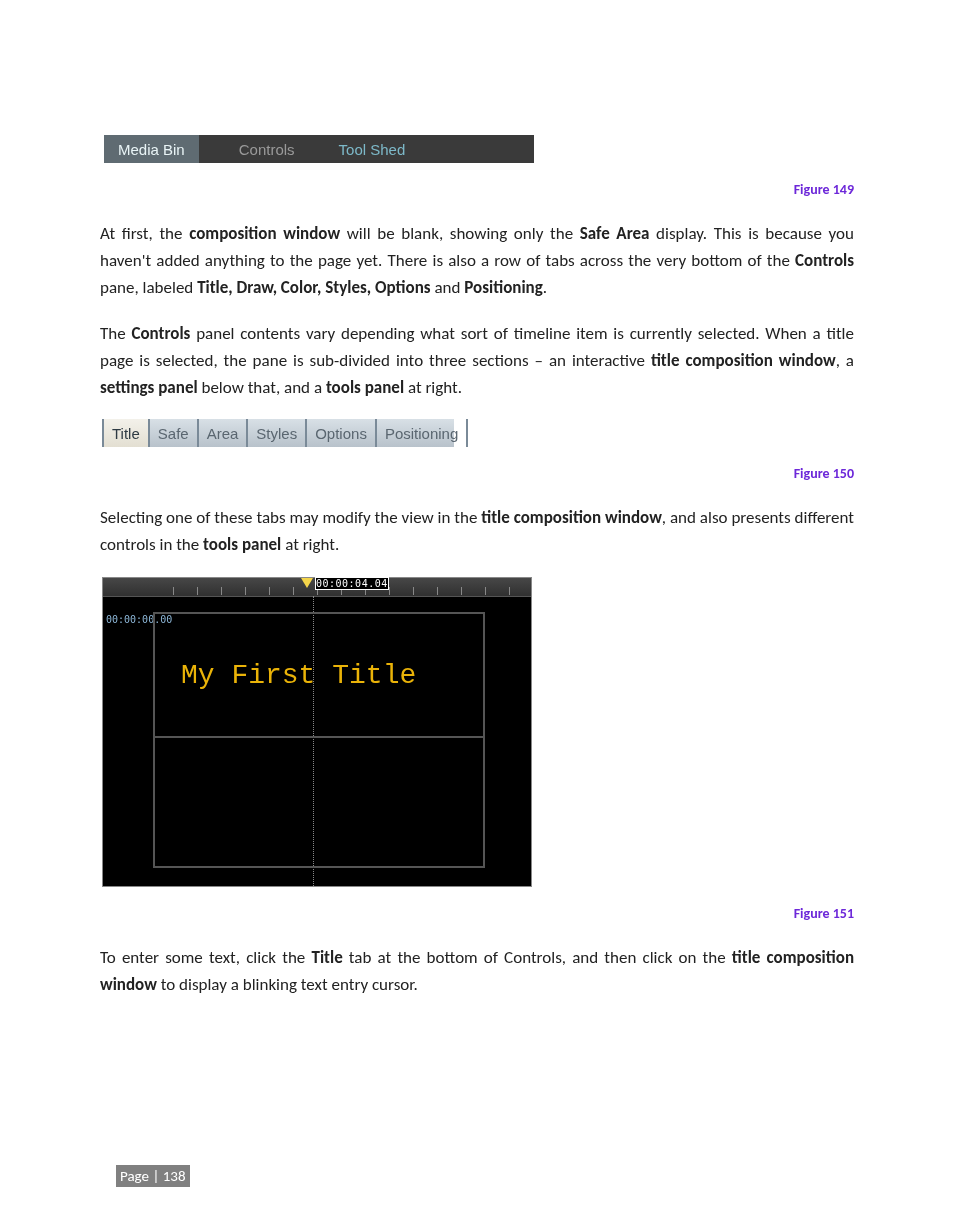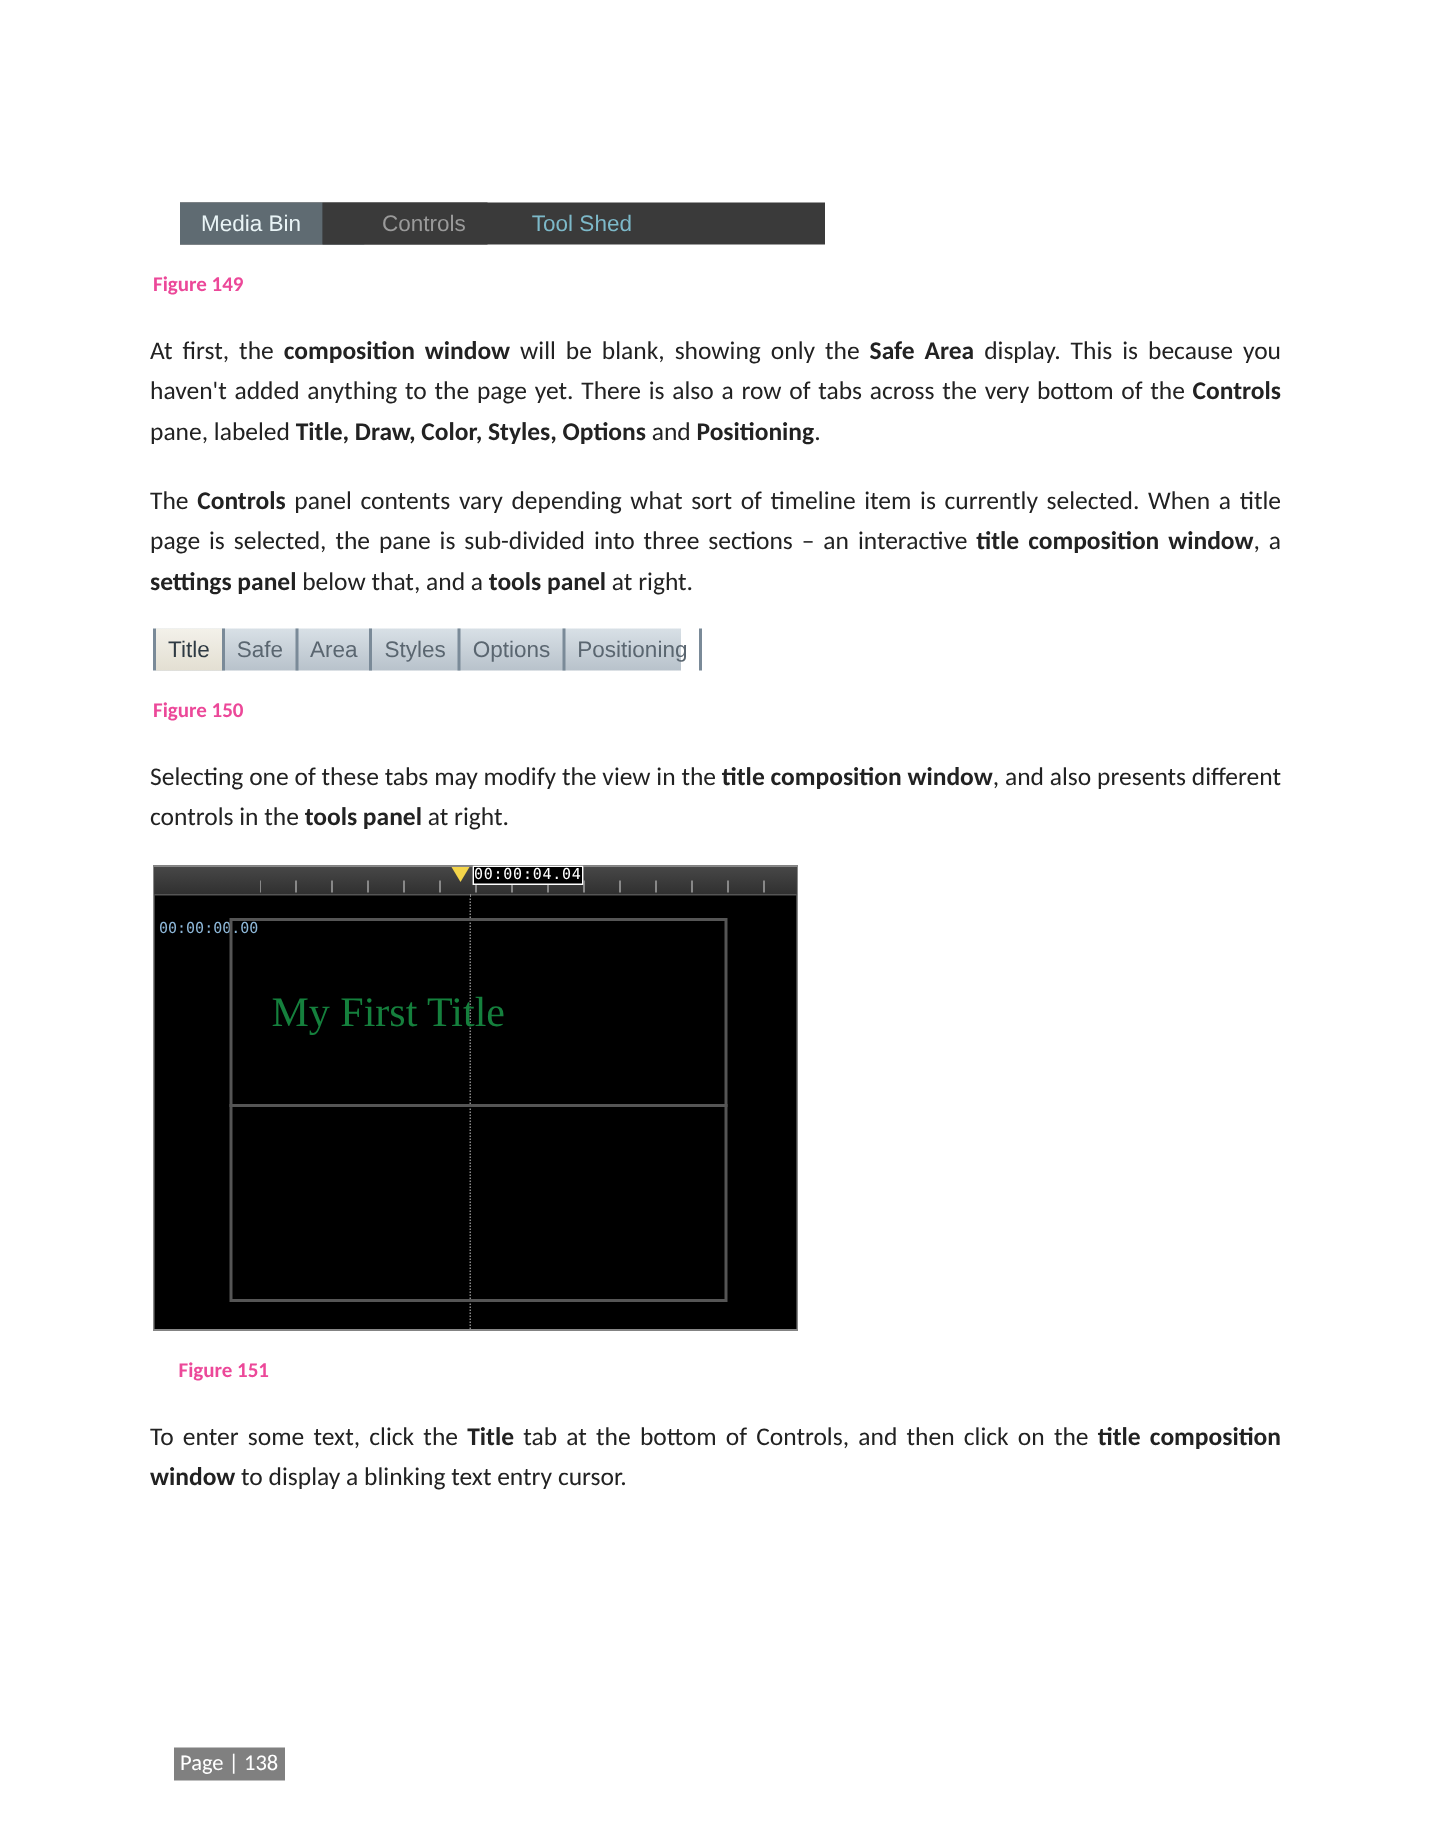--- a/index.html
+++ b/index.html
@@ -15,21 +15,21 @@
     box-sizing: border-box;
     padding: 135px 100px 30px 100px;
     position: relative;
   }
   
   .fig149 {
     width: 430px;
     height: 28px;
     display: flex;
     background: #3a3a3a;
-    margin-left: 20px;
+    margin-left: 4px;
   }
   .fig149 .tab {
     height: 100%;
     display: flex;
     align-items: center;
     padding: 0 14px;
     font-size: 15px;
     color: #c8c8c8;
     font-family: "Segoe UI", Arial, sans-serif;
     position: relative;
@@ -49,24 +49,25 @@
   .fig149 .tab.controls {
     padding-left: 40px;
     color: #9a9a9a;
     background: #3a3a3a;
   }
   .fig149 .tab.tool {
     color: #7db9c9;
     padding-left: 30px;
   }
   .fig-label {
-    color: #ec4899;
+    color: #6d28d9;
     font-size: 14px;
     margin: 18px 0 22px 2px;
     font-weight: bold;
+    text-align: right;
   }
   .fig-label.small { font-size: 14px; }
   .para {
     font-size: 17px;
     line-height: 1.6;
     text-align: justify;
     margin: 0 0 18px 0;
   }
   .para b { font-weight: bold; }
 
@@ -157,22 +158,22 @@
     position: absolute;
     left: 210px;
     top: 18px;
     bottom: 0;
     width: 0;
     border-left: 1px dotted #888;
   }
   .fig151 .title-text {
     position: absolute;
     left: 78px; top: 82px;
-    color: #15803d;
-    font-family: Liberation Serif, serif;
+    color: #eab308;
+    font-family: Liberation Mono, monospace;
     font-size: 28px;
   }
 
   .footer {
     position: absolute;
     left: 100px;
     bottom: 40px;
     padding-left: 16px;
   }
   .footer .box {

